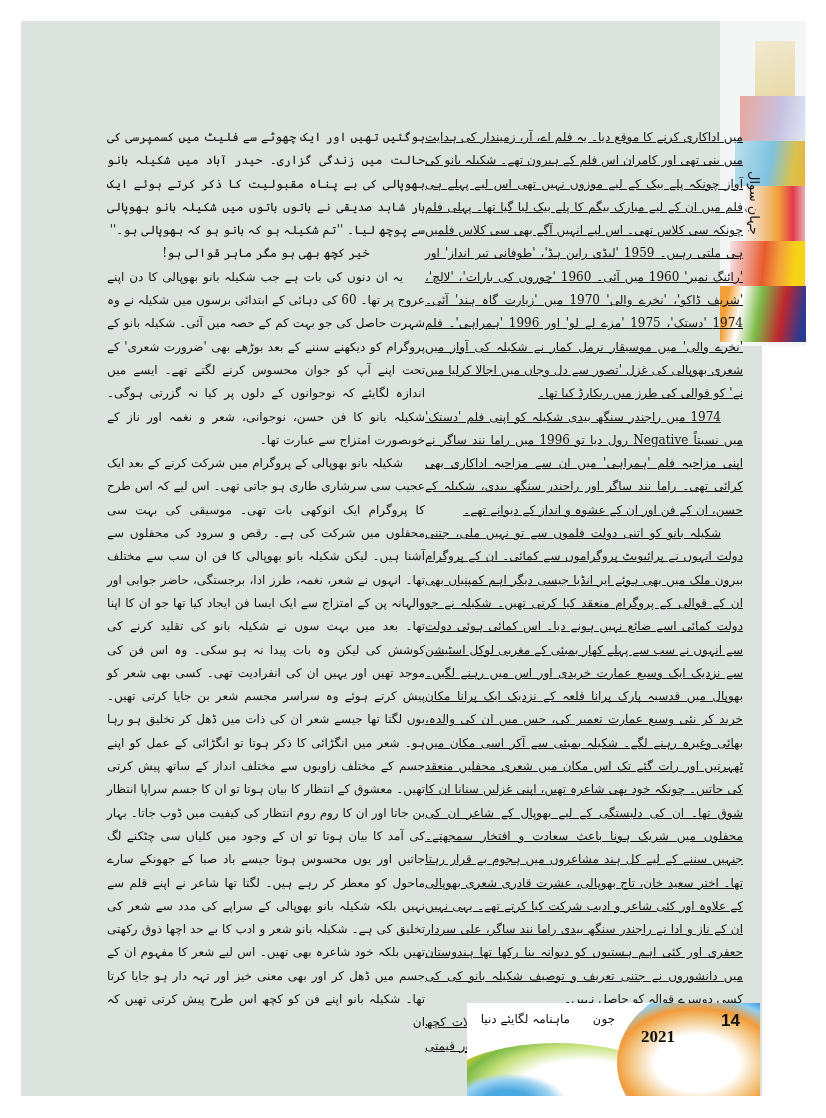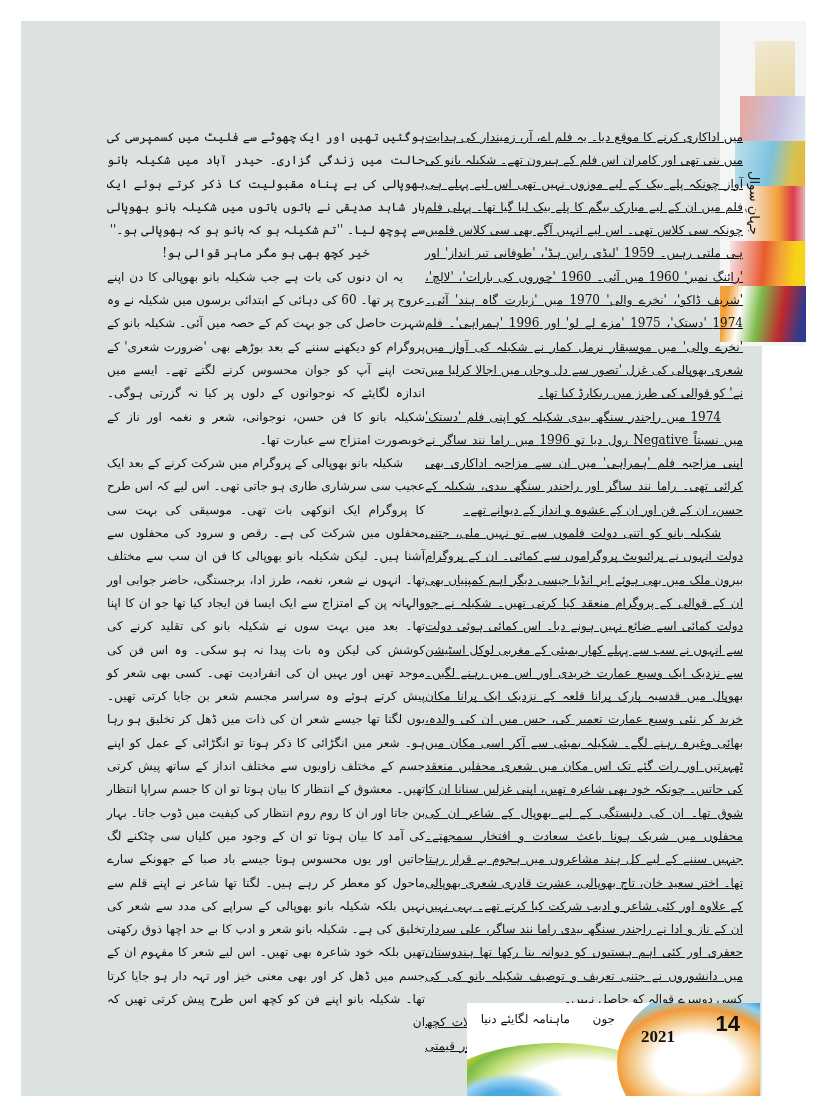--- a/index.html
+++ b/index.html
@@ -19,24 +19,24 @@
   .col p.indent { text-indent:22px; }
   .col p.center { text-align:center; text-indent:0; }
   .col-right { left:400px;text-decoration:underline; }
   .col-left { left:82px; }
   .footer { position:absolute; left:467px; top:1003px; width:293px; height:93px; overflow:hidden;
             background:#ffffff; }
   .footer .wave { position:absolute; border-radius:50%; }
   .footer-text { position:absolute; top:8px; left:0; width:293px; height:22px; direction:rtl;
                  font-size:14px; color:#111; }
   .f-page { position:absolute; right:20px; top:0; font-family:"Liberation Sans", sans-serif;
-            font-weight:bold; font-size:22px;margin-left:44px; }
+            font-weight:bold; font-size:17px;margin-left:44px; }
   .f-year { position:absolute; right:85px; top:16px; font-family:Liberation Serif, serif;
             font-weight:bold; font-size:17px; }
-  .f-month { position:absolute; right:145px; top:1px; font-family:Liberation Serif, serif; font-size:12px; }
+  .f-month { position:absolute; right:145px; top:1px; font-family:Liberation Mono, monospace; font-size:12px; }
   .f-mag { position:absolute; right:190px; top:1px; font-family:"DejaVu Serif", serif; font-size:12px; }
 </style>
 </head>
 <body>
 
 <div class="page"></div>
 
 <div class="side-art">
   <div class="stripe" style="left:35px;top:20px;width:40px;height:55px;background:linear-gradient(160deg,#f1ead2,#e8d9a8);"></div>
   <div class="stripe" style="left:20px;top:75px;width:65px;height:45px;background:linear-gradient(100deg,#e9a79a,#c7c1e0 60%,#dfe6f3);"></div>

